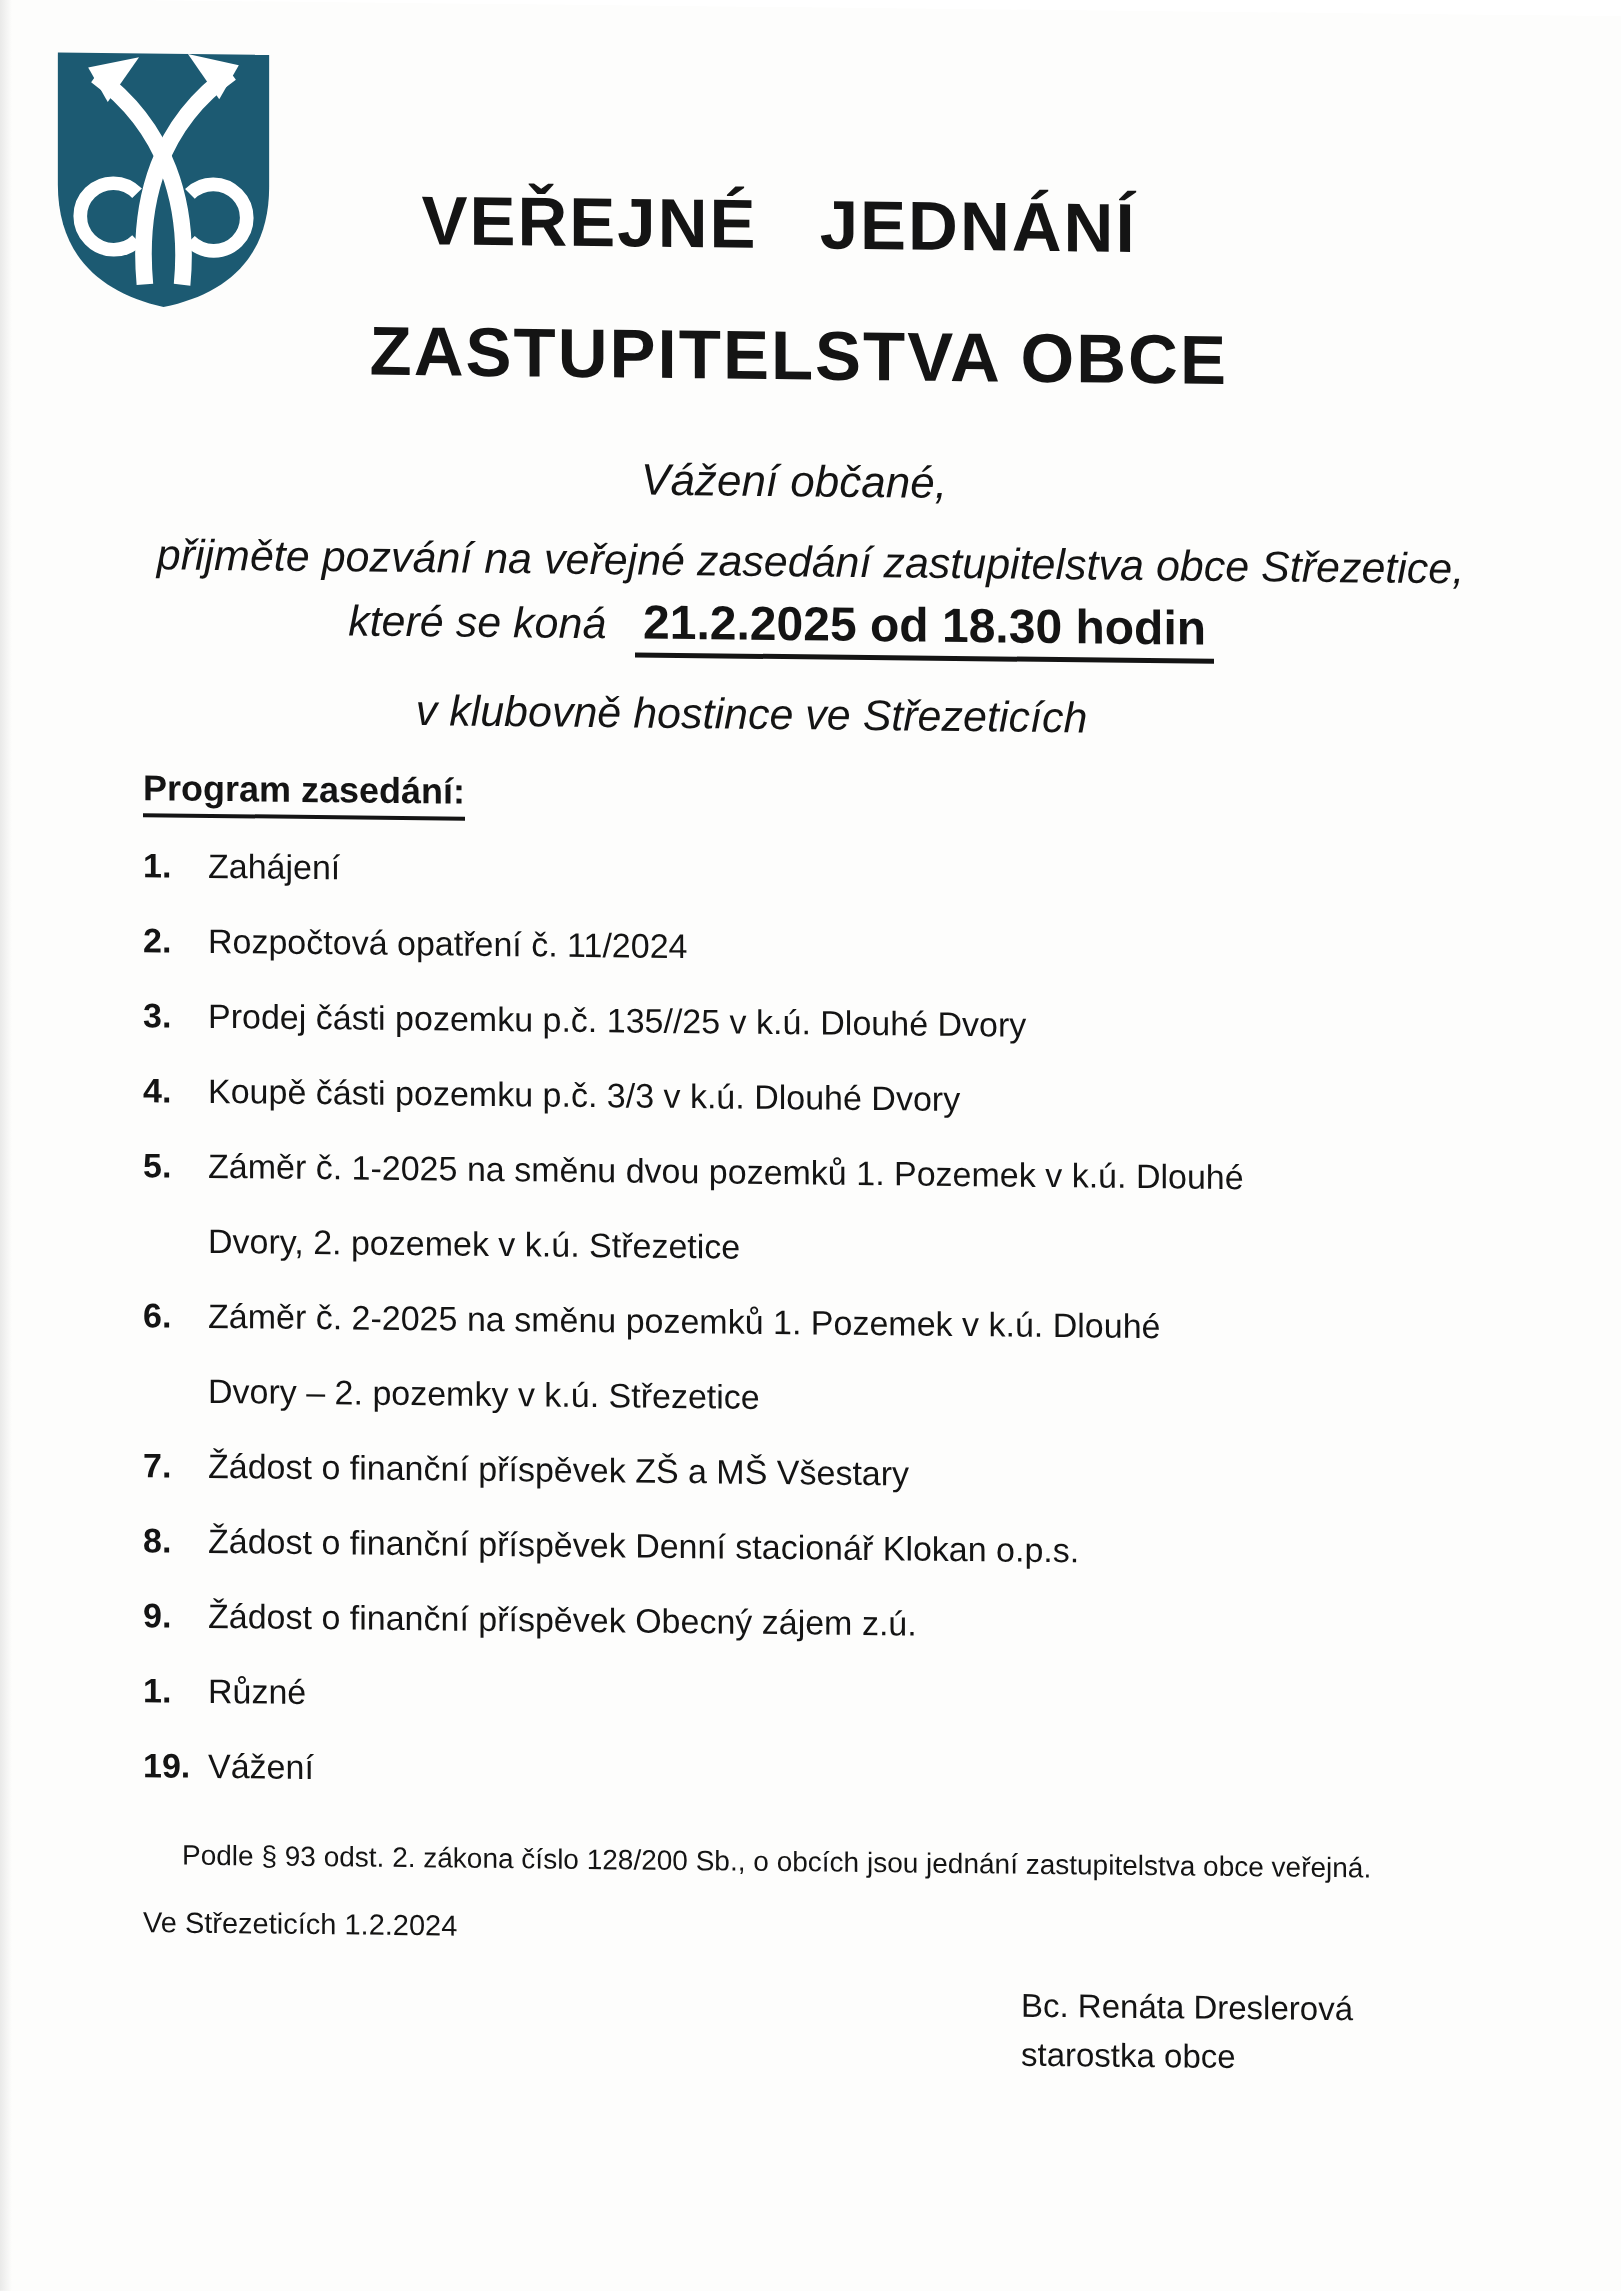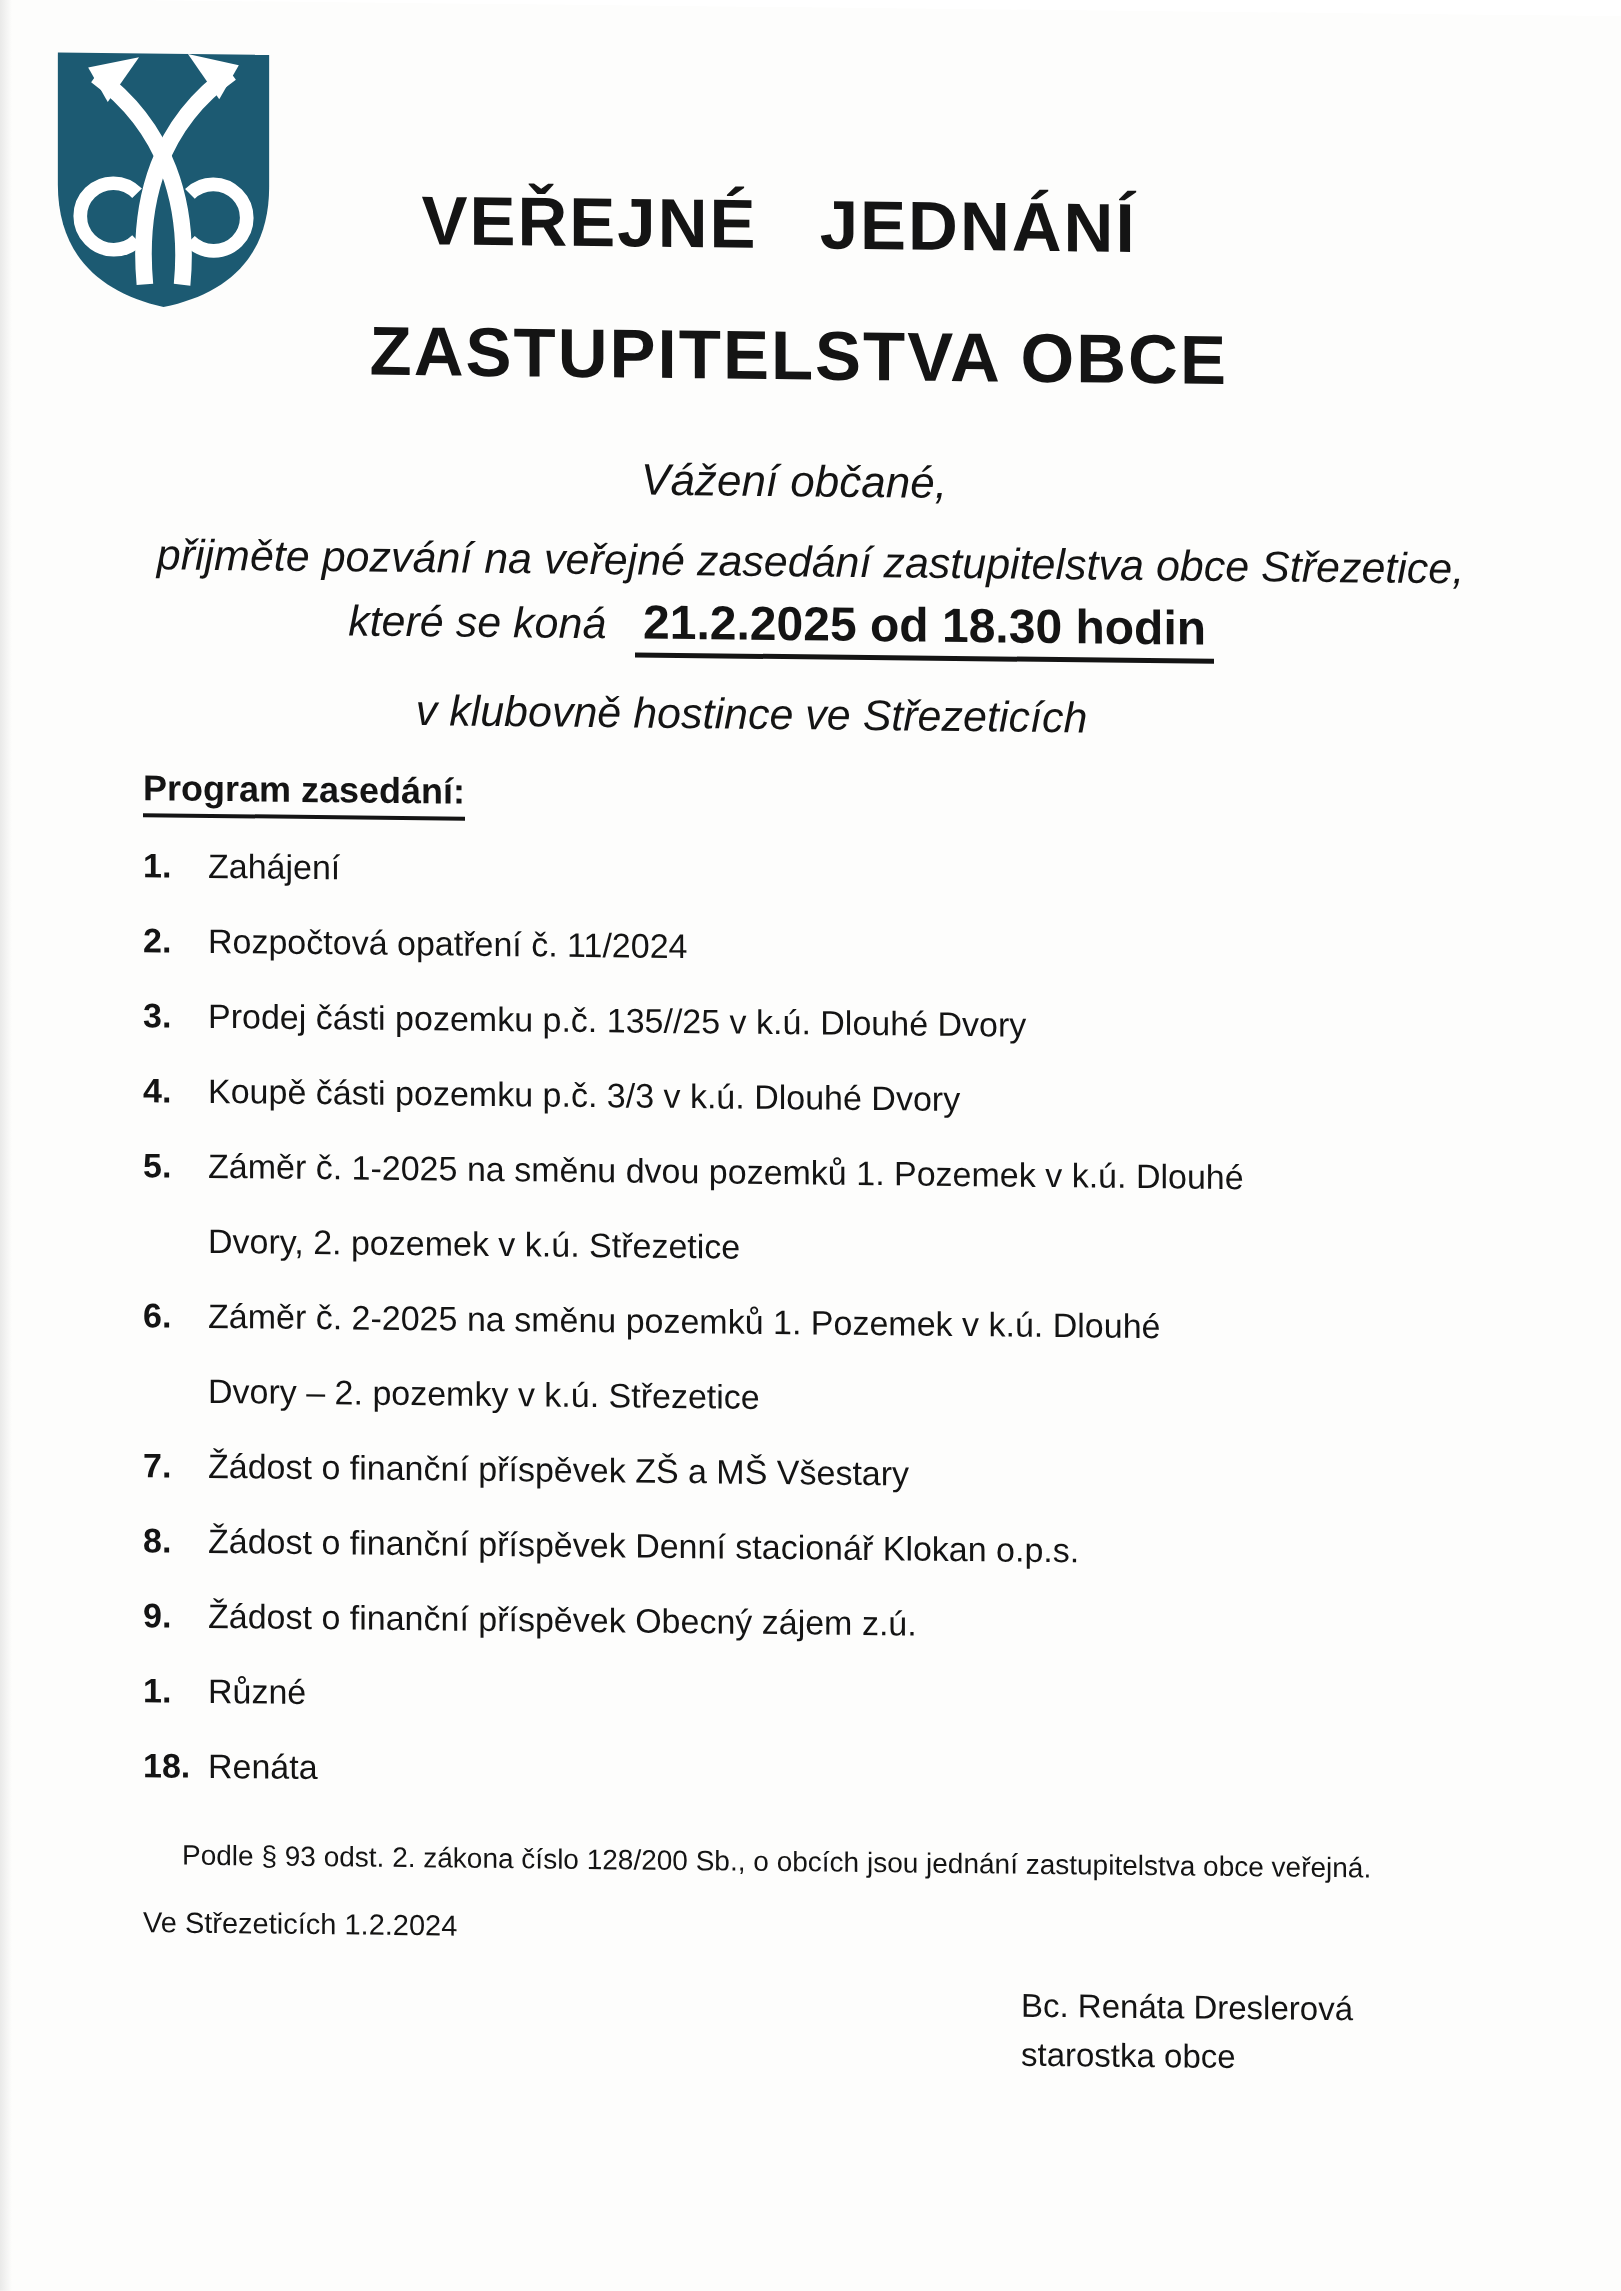--- a/index.html
+++ b/index.html
@@ -163,23 +163,23 @@
           <span>Žádost o finanční příspěvek Obecný zájem z.ú.</span>
         </div>
     </div>
     <div class="agenda-item">
       <span class="num">1.</span>
       <div class="txt">
           <span>Různé</span>
         </div>
     </div>
     <div class="agenda-item">
-      <span class="num">18.</span>
+      <span class="num">19.</span>
       <div class="txt">
-          <span>Renáta</span>
+          <span>Vážení</span>
         </div>
     </div>
   </div>
 
   <div class="legal-note">Podle § 93 odst. 2. zákona číslo 128/200 Sb., o obcích jsou jednání zastupitelstva obce veřejná.</div>
   <div class="place-date">Ve Střezeticích 1.2.2024</div>
 
   <div class="signature">
     <div>Bc. Renáta Dreslerová</div>
     <div>starostka obce</div>

